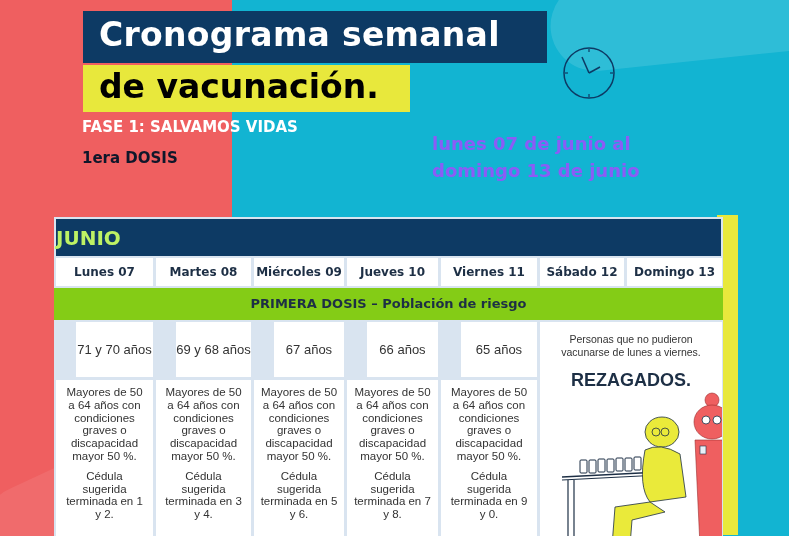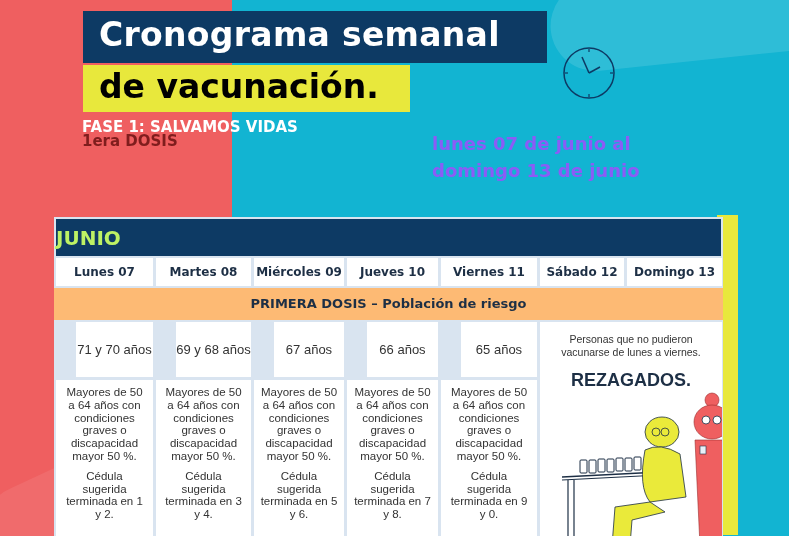--- a/index.html
+++ b/index.html
@@ -10,33 +10,33 @@
     .bg-left { position: absolute; left: 0; top: 0; width: 232px; height: 536px; background: #ef5f60; }
     .bg-right { position: absolute; left: 232px; top: 0; width: 557px; height: 536px; background: #12b4d2; }
     .bg-blob { position: absolute; left: 550px; top: -30px; width: 300px; height: 90px; background: rgba(255,255,255,0.12); border-radius: 60px; transform: rotate(-6deg); }
     .bg-blob2 { position: absolute; left: -20px; top: 470px; width: 160px; height: 90px; background: rgba(255,255,255,0.08); border-radius: 60px; transform: rotate(-25deg); }
 
     .title1 { position: absolute; left: 83px; top: 11px; width: 464px; height: 52px; background: #0d3a64; }
     .title1 span { position: absolute; left: 16px; top: 4px; color: #fff; font-weight: bold; font-size: 33px; letter-spacing: 0.3px; }
     .title2 { position: absolute; left: 83px; top: 65px; width: 327px; height: 47px; background: #e8e83c; }
     .title2 span { position: absolute; left: 16px; top: 2px; color: #000000; font-weight: bold; font-size: 33px; }
     .fase { position: absolute; left: 82px; top: 118px; color: #fff; font-weight: bold; font-size: 15px; }
-    .dosis { position: absolute; left: 82px; top: 132px; color: #7f1d1d; font-weight: bold; font-size: 15px; }
+    .dosis { position: absolute; left: 82px; top: 149px; color: #0f172a; font-weight: bold; font-size: 15px; }
 
     .clock { position: absolute; left: 561px; top: 45px; width: 56px; height: 56px; }
 
     .dates { position: absolute; left: 432px; top: 130px; color: #8b5cf6; font-weight: bold; font-size: 18px; line-height: 27px; }
 
     .yellow-bar { position: absolute; left: 717px; top: 215px; width: 21px; height: 320px; background: #e8e83c; }
 
     .table { position: absolute; left: 54px; top: 217px; width: 669px; }
     .month { height: 39px; background: #0d3a64; color: #bef264; font-weight: bold; font-size: 20px; text-align: left; line-height: 38px; border: 2px solid #d9e4f0; border-bottom: none; box-sizing: border-box; }
     .days { display: flex; background: #d9e4f0; padding: 2px; gap: 3px; height: 32px; box-sizing: border-box; }
     .day { background: #fff; flex: none; text-align: center; font-weight: bold; font-size: 12px; color: #1d2f45; line-height: 28px; }
-    .band { height: 32px; background: #fdba74; color: #1d2f45; font-weight: bold; font-size: 13px; text-align: center; line-height: 32px; }
+    .band { height: 32px; background: #84cc16; color: #1d2f45; font-weight: bold; font-size: 13px; text-align: center; line-height: 32px; }
     .rows { display: flex; background: #d9e4f0; padding: 2px; gap: 3px; box-sizing: border-box; height: 224px; }
     .col { flex: none; display: flex; flex-direction: column; gap: 3px; }
     .age { background: #fff; height: 55px; display: flex; align-items: center; justify-content: center; font-family: "Liberation Sans", sans-serif; font-size: 13px; color: #333; margin-left: 20px; }
     .detail { background: #fff; flex: 1; font-family: "Liberation Sans", sans-serif; font-size: 11.5px; color: #333; text-align: center; line-height: 12.8px; padding-top: 6px; box-sizing: border-box; }
     .detail p { margin: 0; }
     .detail .ced { margin-top: 7px; }
     .weekend { background: #fff; flex: none; position: relative; overflow: hidden; }
     .wk-text { position: absolute; left: 0; right: 0; top: 11px; text-align: center; font-family: "Liberation Sans", sans-serif; font-size: 10.5px; color: #333; line-height: 13px; }
     .wk-big { font-size: 18px; font-weight: bold; color: #1d2f45; margin-top: 11px; display: block; line-height: 20px; }
   </style>

